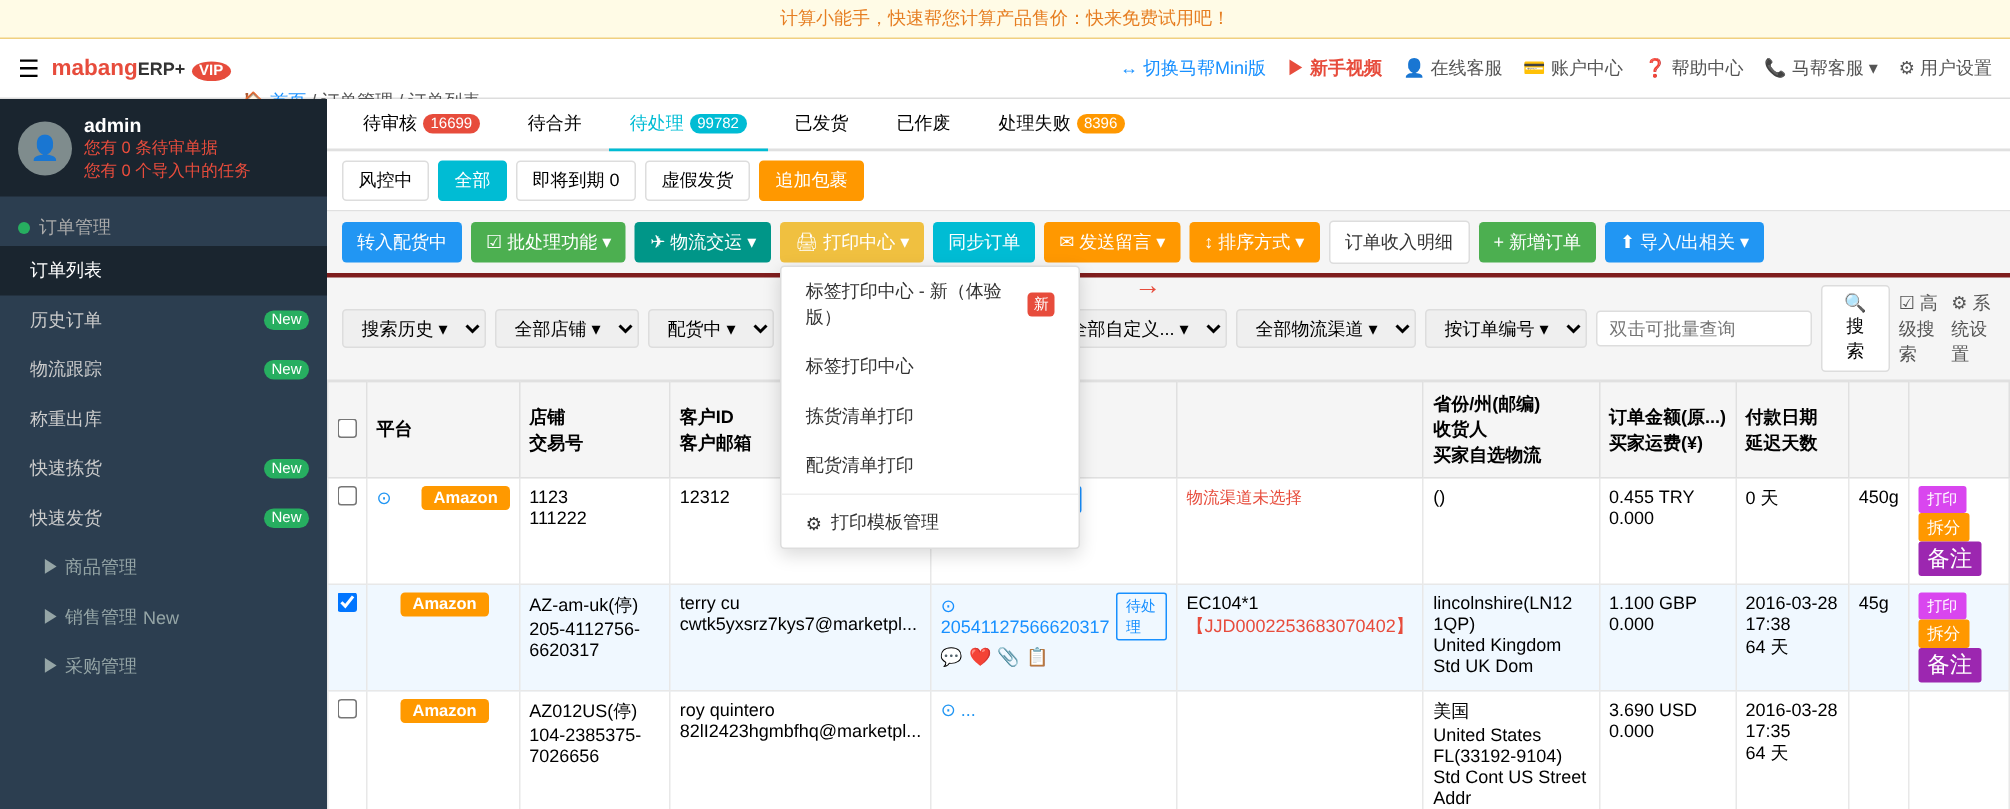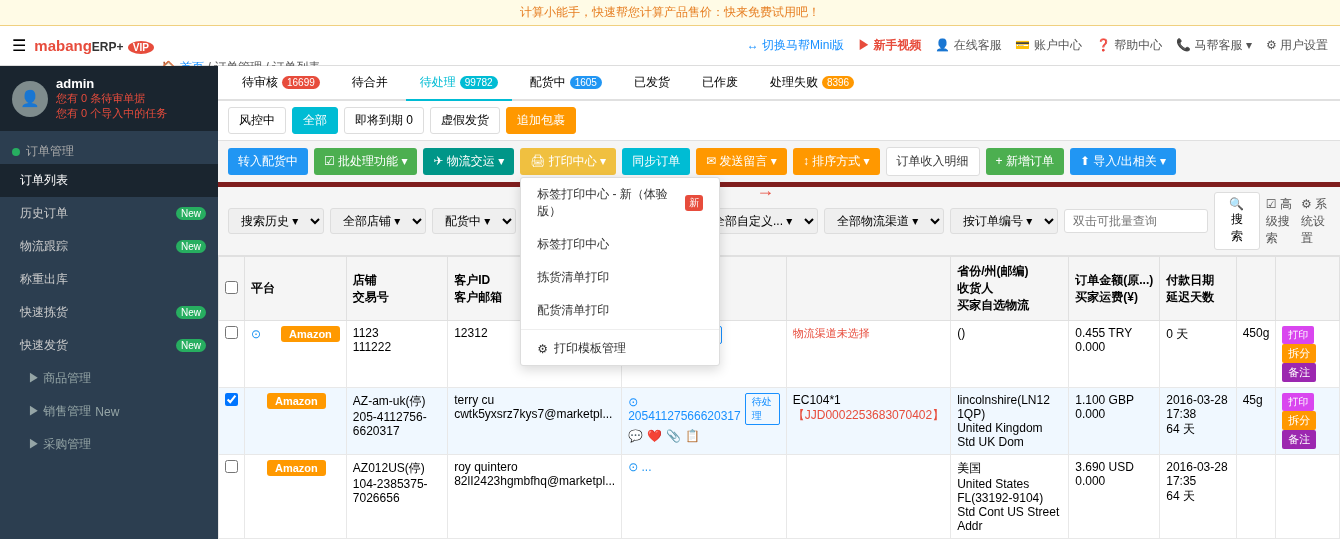--- a/index.html
+++ b/index.html
@@ -142,21 +142,21 @@
     .filter-btn.orange-btn { background: #ff9800; color: #fff; border-color: #ff9800; }
 
     
     .action-bar {
       background: #f5f5f5;
       padding: 6px 10px;
       display: flex;
       gap: 6px;
       flex-wrap: wrap;
       align-items: center;
-      border-bottom: 5px solid #7f1d1d;
+      border-bottom: 3px solid #7f1d1d;
     }
     .action-btn {
       padding: 5px 10px;
       border: none;
       border-radius: 3px;
       cursor: pointer;
       font-size: 12px;
       display: flex; align-items: center; gap: 3px;
     }
     .btn-blue { background: #2196f3; color: #fff; }
@@ -226,21 +226,21 @@
       display: inline-block;
       padding: 1px 6px;
       border-radius: 2px;
       font-size: 10px;
       border: 1px solid;
     }
     .status-pending { color: #1890ff; border-color: #1890ff; }
     .order-link { color: #1890ff; text-decoration: none; }
     .print-btn { background: #d946ef; color: #fff; padding: 2px 6px; border: none; border-radius: 2px; cursor: pointer; font-size: 10px; }
     .split-btn { background: #ff9800; color: #fff; padding: 2px 6px; border: none; border-radius: 2px; cursor: pointer; font-size: 11px; }
-    .note-btn { background: #9c27b0; color: #fff; padding: 2px 6px; border: none; border-radius: 2px; cursor: pointer; font-size: 11px; }
+    .note-btn { background: #9c27b0; color: #fff; padding: 2px 6px; border: none; border-radius: 2px; cursor: pointer; font-size: 15px; }
     .logistics-warn { color: #e74c3c; font-size: 11px; }
     .dropdown-item {
       padding: 8px 16px;
       cursor: pointer;
       font-size: 12px;
       display: flex; align-items: center; gap: 6px;
       color: #333;
     }
     .dropdown-divider { border: none; border-top: 1px solid #eee; margin: 2px 0; }
 
@@ -344,24 +344,20 @@
       <div class="tab-item">
         <span>待审核</span>
         <span class="tab-badge">16699</span>
       </div>
       <div class="tab-item">
         <span>待合并</span>
       </div>
       <div class="tab-item active">
         <span>待处理</span>
         <span class="tab-badge cyan">99782</span>
-      </div>
-      <div class="tab-item">
-        <span>配货中</span>
-        <span class="tab-badge blue">1605</span>
       </div>
       <div class="tab-item">
         <span>已发货</span>
       </div>
       <div class="tab-item">
         <span>已作废</span>
       </div>
       <div class="tab-item">
         <span>处理失败</span>
         <span class="tab-badge orange">8396</span>

